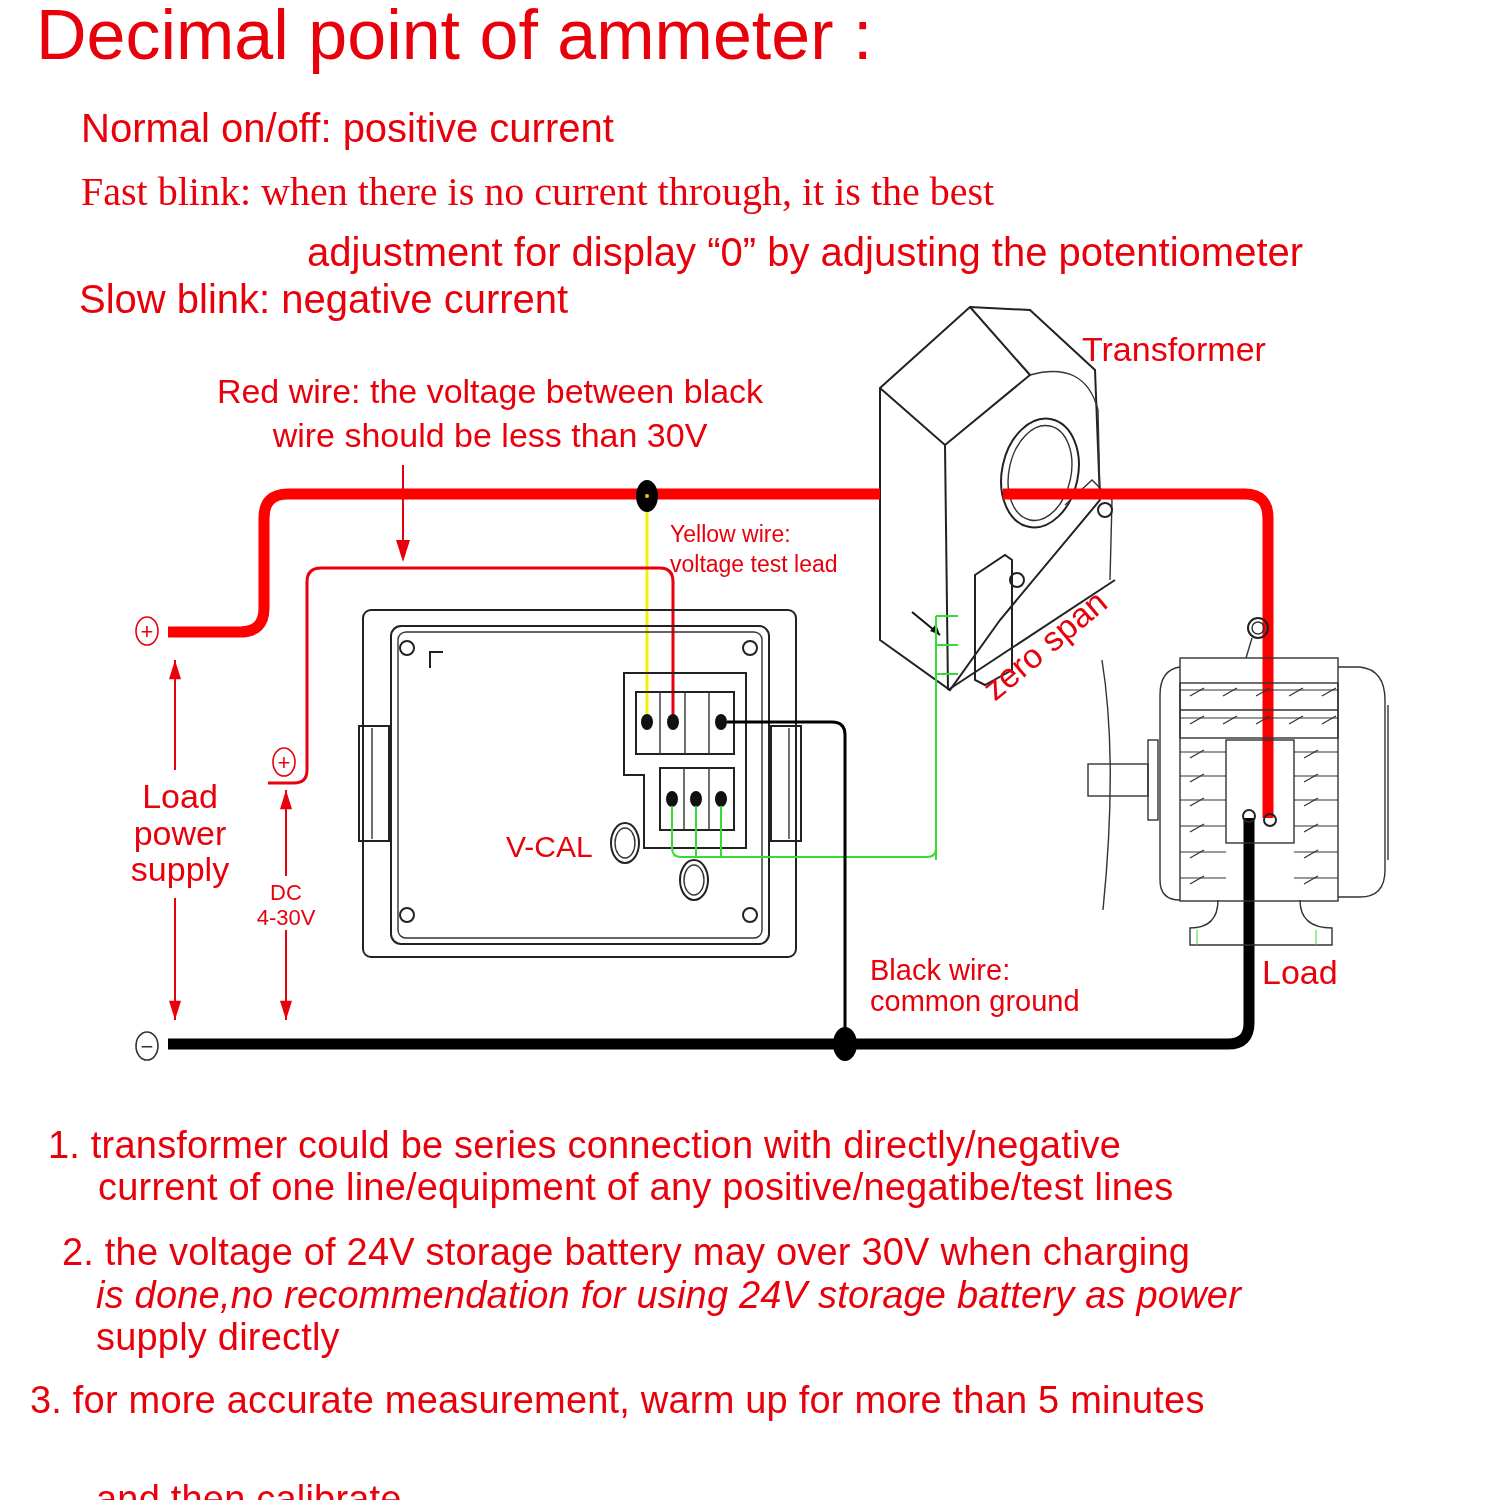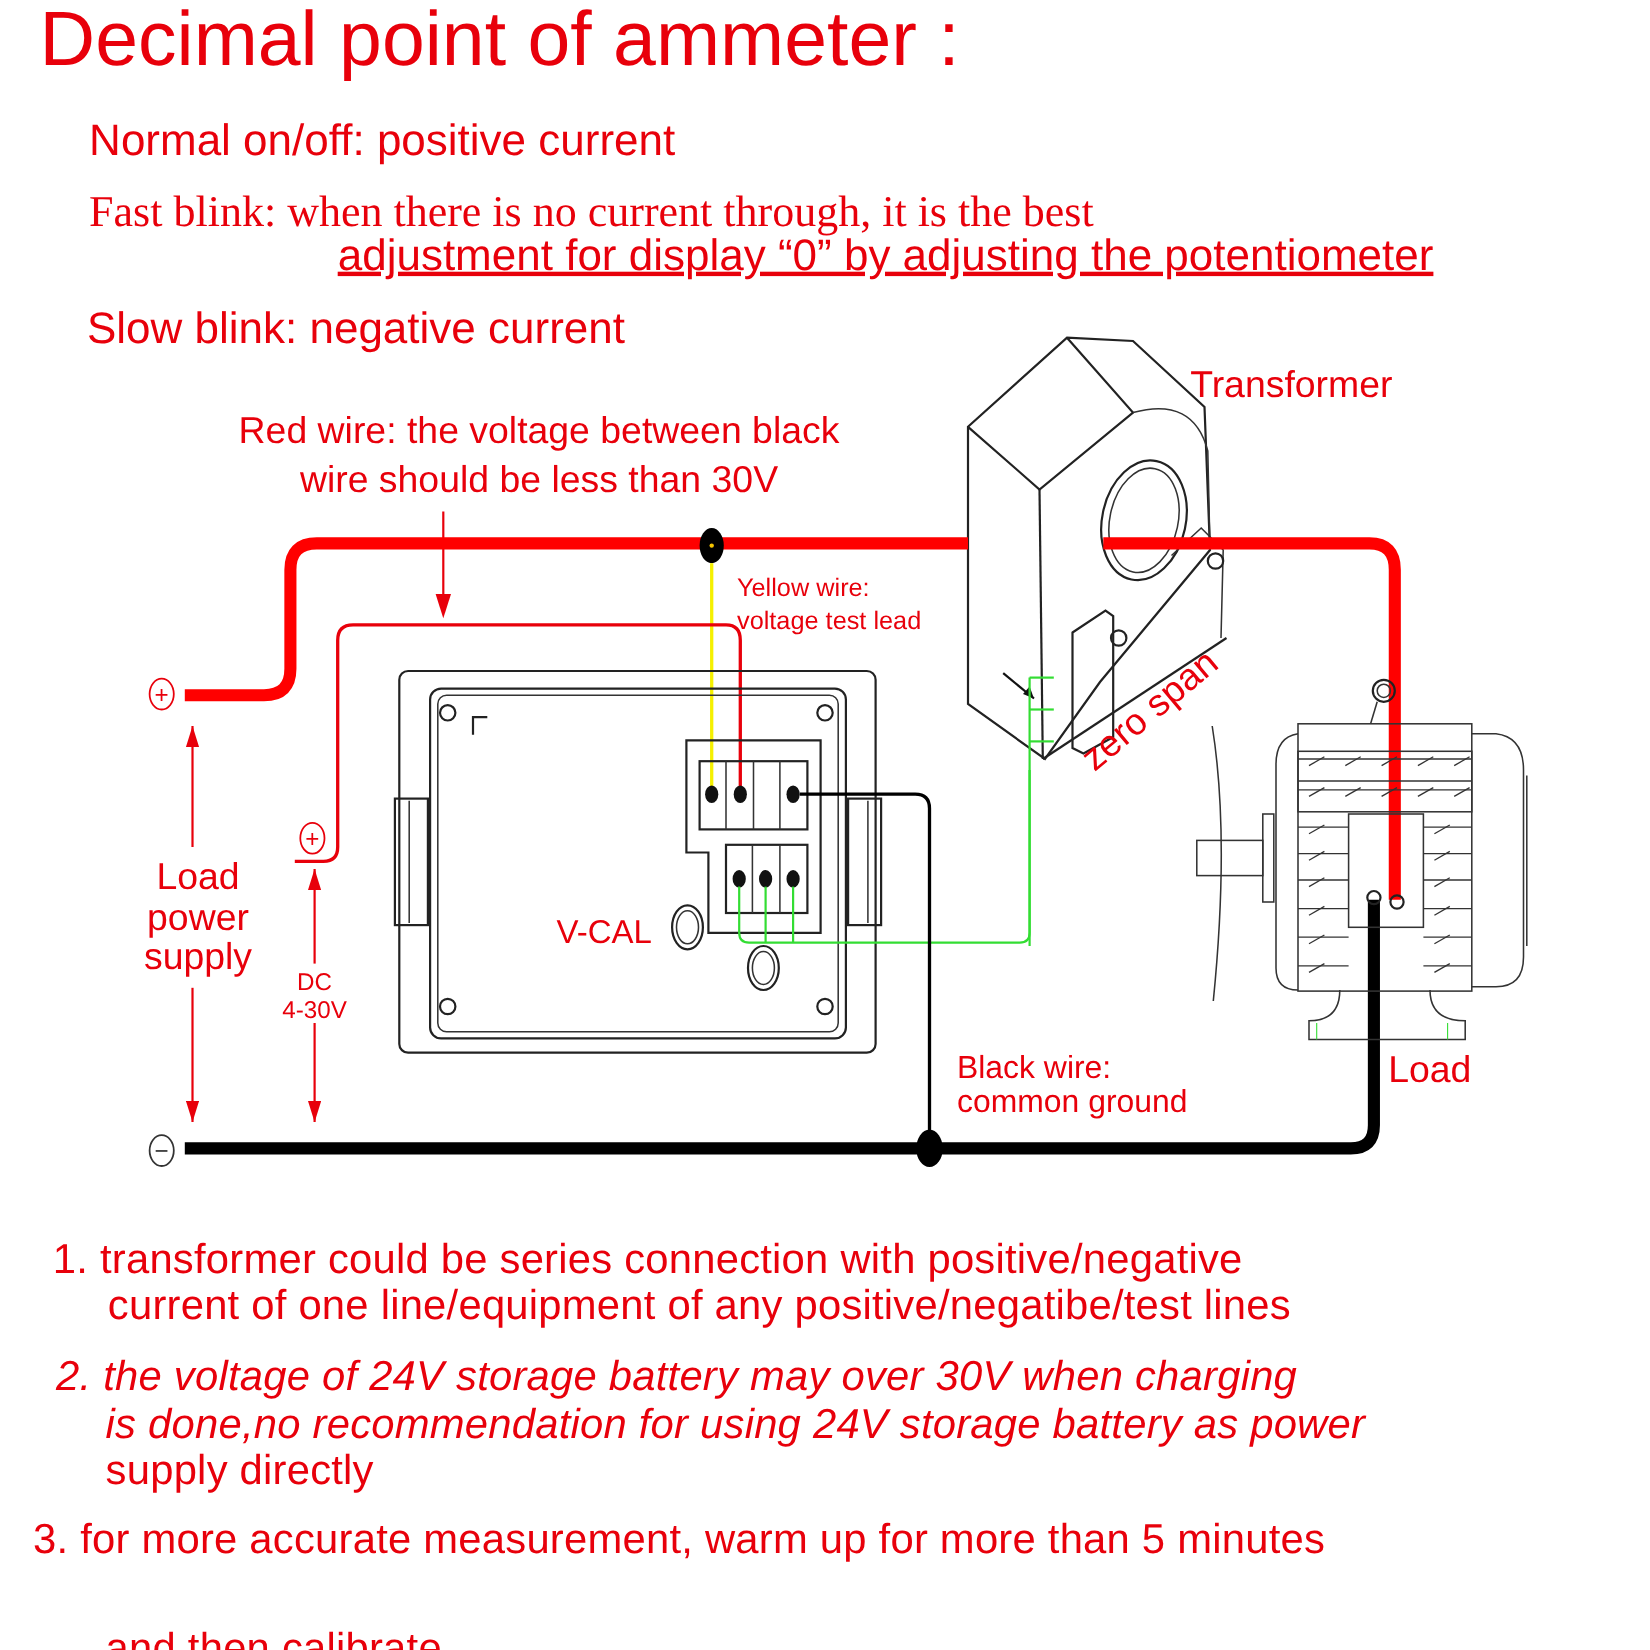--- a/index.html
+++ b/index.html
@@ -20,21 +20,21 @@
 <div class="txt title">Decimal point of ammeter :</div>
 
 <div class="txt legend-line" style="left:81px; top:108px;">
   <span>Normal on/off:</span>
   <span>positive current</span>
 </div>
 <div class="txt legend-line" style="left:81px; top:172px;font-family:Liberation Serif, serif;">
   <span>Fast blink:</span>
   <span>when there is no current through, it is the best</span>
 </div>
-<div class="txt legend-line" style="left:307px; top:212px;text-decoration:underline;">adjustment for display “0” by adjusting the potentiometer</div>
+<div class="txt legend-line" style="left:307px; top:232px;">adjustment for display “0” by adjusting the potentiometer</div>
 <div class="txt legend-line" style="left:79px; top:279px;">
   <span>Slow blink:</span>
   <span>negative current</span>
 </div>
 
 <svg id="diagram" width="1500" height="1500" viewBox="0 0 1500 1500">
   <defs>
     <marker id="arrowRed" markerWidth="10" markerHeight="14" refX="5" refY="12" orient="auto-start-reverse" markerUnits="userSpaceOnUse">
       <path d="M0,0 L10,0 L5,14 Z" fill="#e8000b"></path>
     </marker>
@@ -215,25 +215,25 @@
   <text class="lbl" x="180" y="881" font-size="34" text-anchor="middle">supply</text>
 
   <line x1="286" y1="790" x2="286" y2="876" stroke="#e8000b" stroke-width="2" marker-start="url(#arrowUp)"></line>
   <line x1="286" y1="930" x2="286" y2="1020" stroke="#e8000b" stroke-width="2" marker-end="url(#arrowDown)"></line>
   <text class="lbl" x="286" y="900" font-size="22" text-anchor="middle">DC</text>
   <text class="lbl" x="286" y="925" font-size="22" text-anchor="middle">4-30V</text>
 </svg>
 
 <div class="txt note" style="left:48px; top:1126px;">
   <span>1.</span>
-  <span>transformer could be series connection with positive/negative</span>
+  <span>transformer could be series connection with directly/negative</span>
 </div>
 <div class="txt note" style="left:98px; top:1168px;text-align:right;">current of one line/equipment of any positive/negatibe/test lines</div>
 
-<div class="txt note" style="left:51px; top:1233px;font-style:italic;">
+<div class="txt note" style="left:62px; top:1233px;">
   <span>2.</span>
   <span>the voltage of 24V storage battery may over 30V when charging</span>
 </div>
 <div class="txt note" style="left:96px; top:1276px;font-style:italic;">is done,no recommendation for using 24V storage battery as power</div>
 <div class="txt note" style="left:96px; top:1318px;">supply directly</div>
 
 <div class="txt note" style="left:30px; top:1381px;">
   <span>3.</span>
   <span>for more accurate measurement, warm up for more than 5 minutes</span>
 </div>

